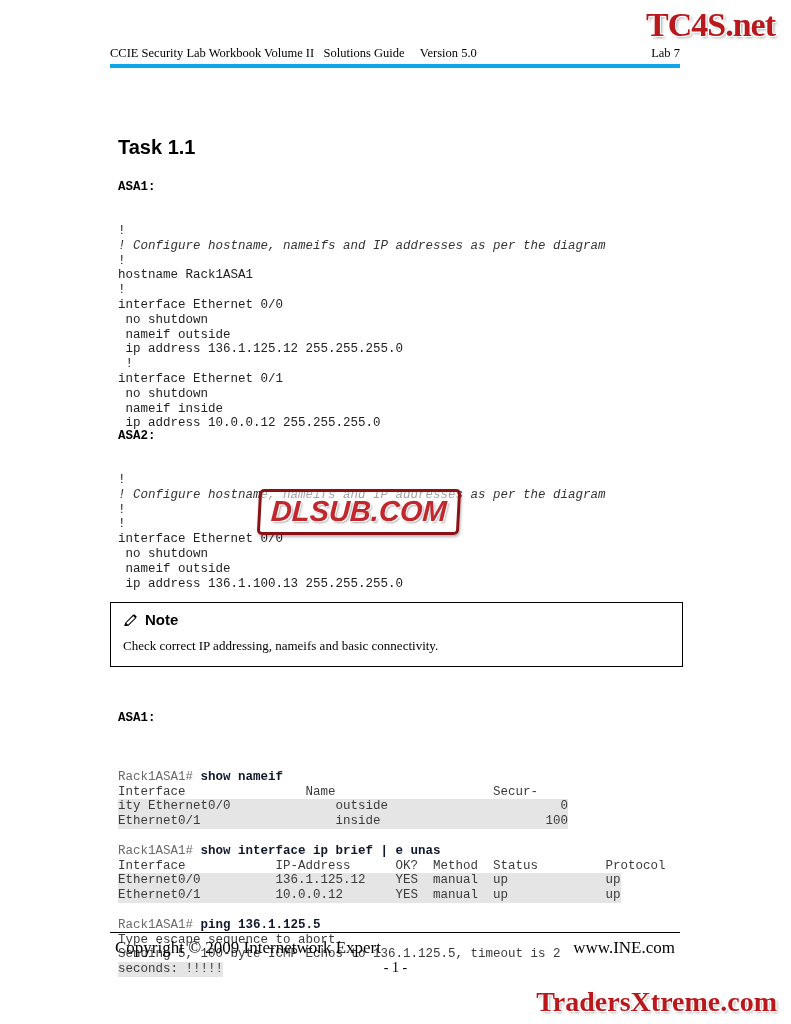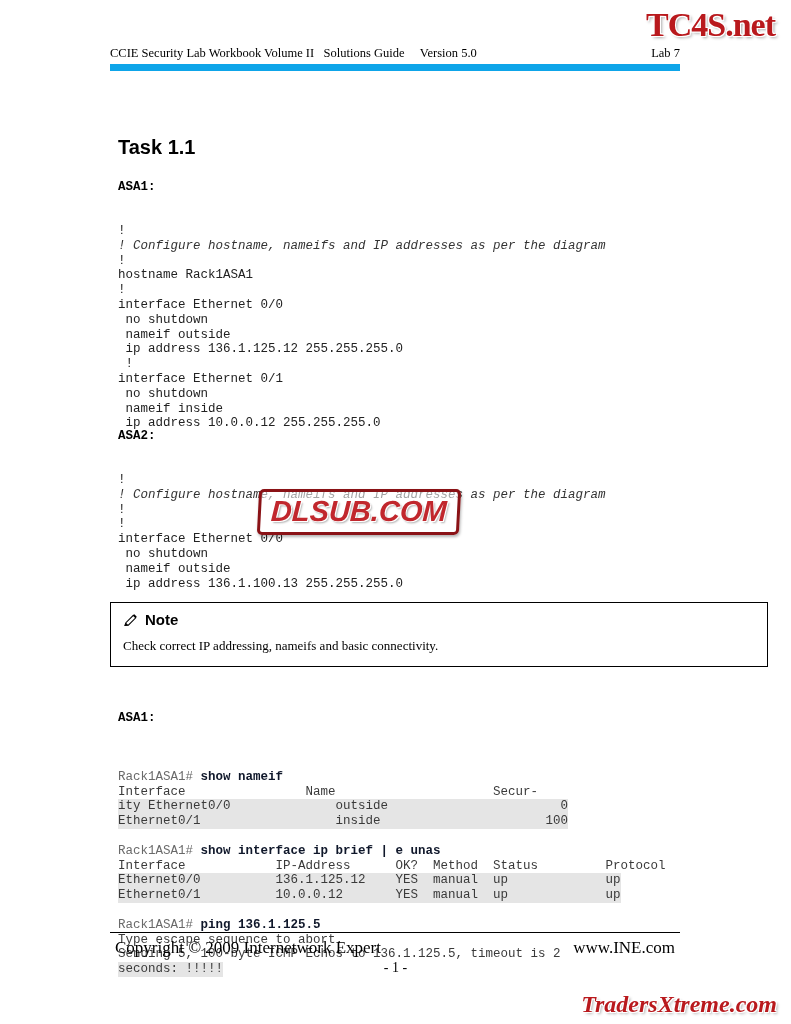--- a/index.html
+++ b/index.html
@@ -43,21 +43,21 @@
 
   
   .header {
     position: absolute;
     left: 110px;
     top: 46px;
     width: 570px;
     font-family: "Liberation Serif", serif;
     font-size: 12.5px;
     color: #000;
-    border-bottom: 7px solid #0ea5e9;
+    border-bottom: 4px solid #0ea5e9;
     padding-bottom: 3px;
     display: flex;
     justify-content: space-between;
     align-items: baseline;
   }
   .header .hdr-left {
     white-space: pre;
   }
   .header .hdr-right {
     white-space: pre;
@@ -115,21 +115,21 @@
     text-shadow: 1px 1px 0 #ffffff, 2px 2px 2px rgba(0,0,0,0.3);
     box-shadow: 1px 2px 3px rgba(0,0,0,0.3);
     transform: skewX(-3deg);
   }
 
   
   .note-box {
     position: absolute;
     left: 110px;
     top: 602px;
-    width: 658px;
+    width: 573px;
     border: 1px solid #000;
     background: #fff;
     box-sizing: border-box;
   }
   .note-head {
     padding: 8px 10px 4px 12px;
     font-family: "Liberation Sans", sans-serif;
     font-weight: bold;
     font-size: 15px;
     display: flex;
@@ -204,29 +204,28 @@
     font-size: 14px;
   }
 
   
   .wm-traders {
     position: absolute;
     right: 14px;
     bottom: 6px;
     font-family: "Liberation Serif", serif;
     font-weight: bold;
-    font-size: 24px;
+    font-size: 28px;
     color: #b9191d;
     text-shadow:
       1px 1px 0 #ffffff,
       -1px -1px 0 #ffffff,
       1px -1px 0 #ffffff,
       -1px 1px 0 #ffffff,
       2px 2px 3px rgba(0,0,0,0.3);
-    font-style: italic;
   }
 </style>
 </head>
 <body>
 
 <div class="page">
 
   <div class="wm-tc4s">TC4S.net</div>
 
   <div class="header">

